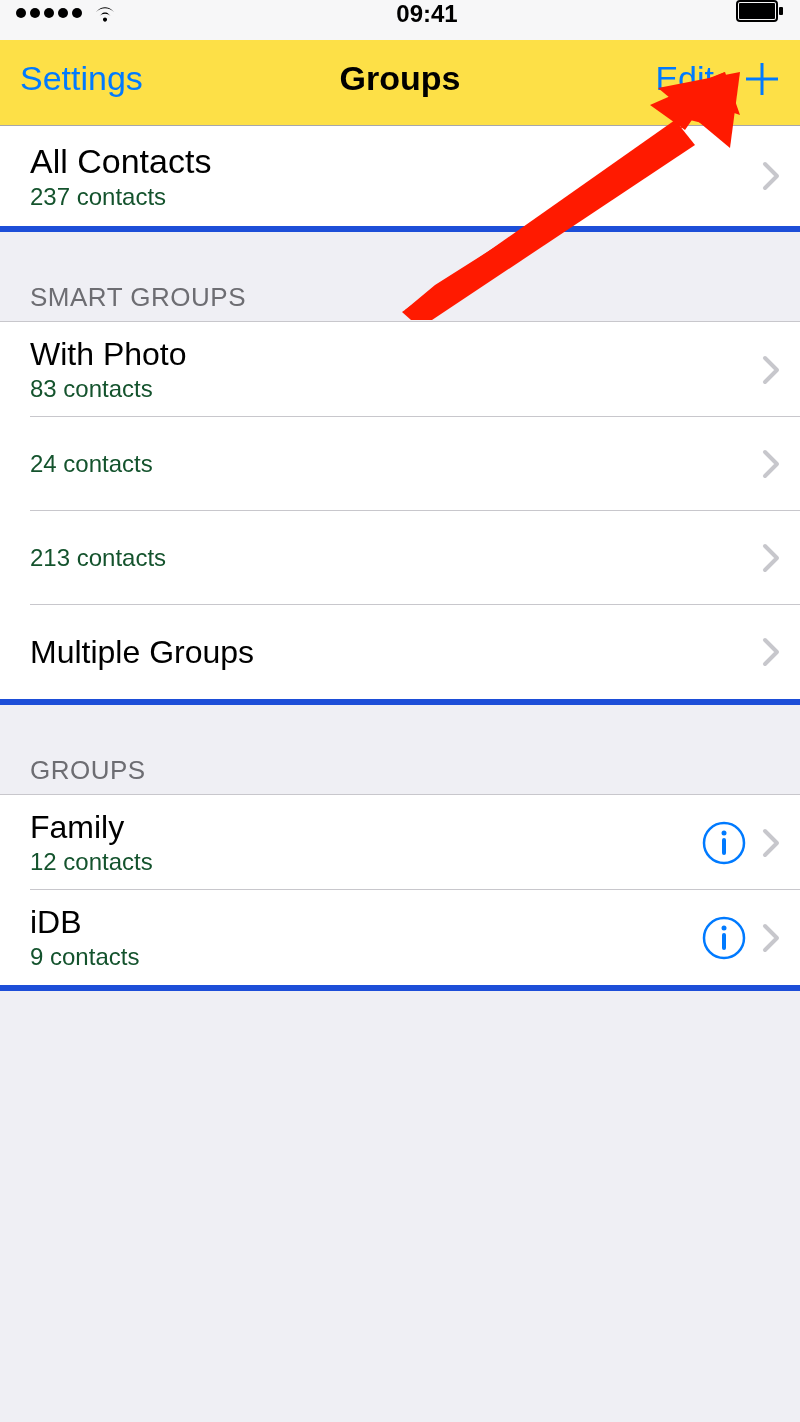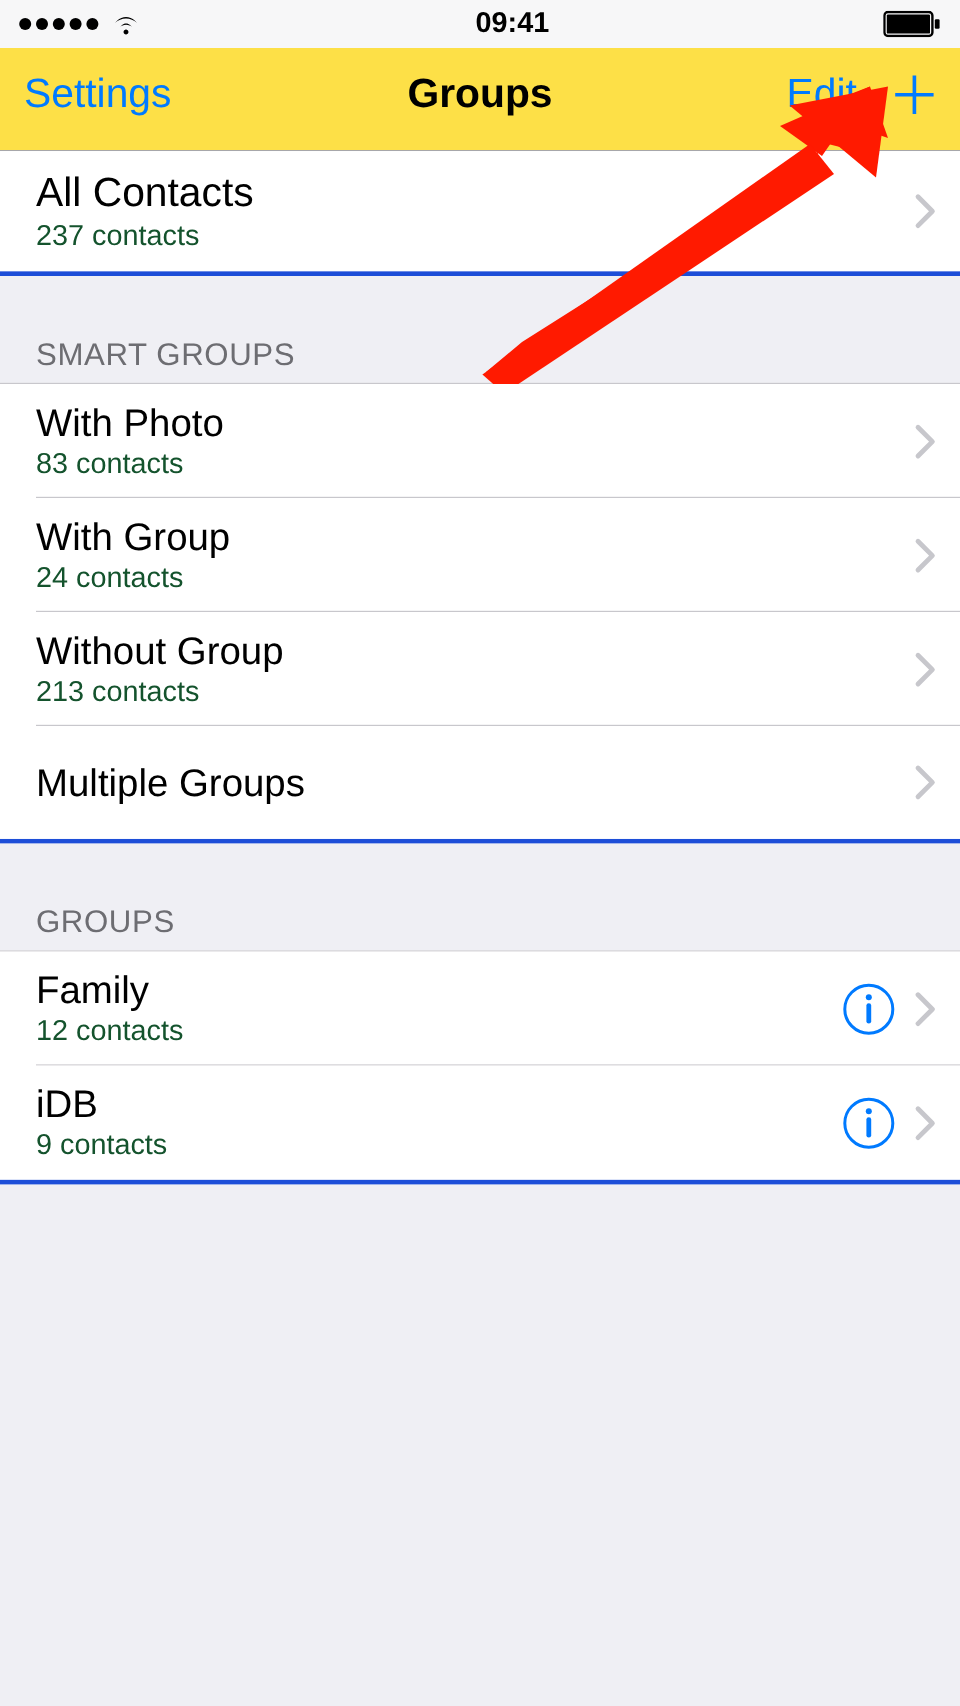--- a/index.html
+++ b/index.html
@@ -3,21 +3,21 @@
 <meta charset="utf-8">
 <style>
   * { box-sizing: border-box; margin: 0; padding: 0; }
   html, body { width: 800px; height: 1422px; font-family: -apple-system, "Helvetica Neue", Helvetica, Arial, sans-serif; background: #efeff4; color: #000; }
   body { position: relative; }
 
   
   .status-bar {
     height: 40px;
     display: flex;
-    align-items: center;
+    align-items: flex-start;
     justify-content: space-between;
     padding: 0 16px;
     font-size: 24px;
     font-weight: 600;
     background: #f7f7f8;
   }
   .status-left { display: flex; align-items: center; gap: 10px; }
   .dots { display: flex; gap: 4px; }
   .dots span { width: 10px; height: 10px; background: #000; border-radius: 50%; display: inline-block; }
   .wifi-icon svg { width: 26px; height: 26px; display: block; }
@@ -60,21 +60,21 @@
   .info-icon svg { width: 44px; height: 44px; display: block; }
 
   .section-header {
     padding: 50px 30px 8px 30px;
     font-size: 26px;
     color: #6d6d72;
     letter-spacing: 0.5px;
     text-transform: uppercase;
     background: #efeff4;
   }
-  .section { background: #fff; border-top: 1px solid #c8c7cc; border-bottom: 4px solid #1d4ed8; }
+  .section { background: #fff; border-top: 1px solid #c8c7cc; border-bottom: 6px solid #1d4ed8; }
   .section .row { padding-left: 30px; }
   .section .row + .row { border-top: 0; }
   .section .row { border-bottom: 0; }
   .section .row:not(:last-child) .inner-border {
     position:absolute; left:30px; right:0; bottom:0; height:1px; background:#c8c7cc;
   }
   .row { position:relative; }
 
   .first-section { margin-top: 0; border-top: 0; }
   .first-section .row { min-height: 100px; }
@@ -159,35 +159,33 @@
         <span class="chevron">
           <svg viewBox="0 0 18 30">
             <polyline points="3,3 15,15 3,27" fill="none" stroke="#c7c7cc" stroke-width="4" stroke-linecap="round" stroke-linejoin="round"></polyline>
           </svg>
         </span>
       </div>
     <div class="inner-border"></div>
   </div>
   <div class="row">
     <div class="text">
-      <div class="title">With Group</div>
       <div class="subtitle">24 contacts</div>
     </div>
     <div class="side">
         <span class="chevron">
           <svg viewBox="0 0 18 30">
             <polyline points="3,3 15,15 3,27" fill="none" stroke="#c7c7cc" stroke-width="4" stroke-linecap="round" stroke-linejoin="round"></polyline>
           </svg>
         </span>
       </div>
     <div class="inner-border"></div>
   </div>
   <div class="row">
     <div class="text">
-      <div class="title">Without Group</div>
       <div class="subtitle">213 contacts</div>
     </div>
     <div class="side">
         <span class="chevron">
           <svg viewBox="0 0 18 30">
             <polyline points="3,3 15,15 3,27" fill="none" stroke="#c7c7cc" stroke-width="4" stroke-linecap="round" stroke-linejoin="round"></polyline>
           </svg>
         </span>
       </div>
     <div class="inner-border"></div>

